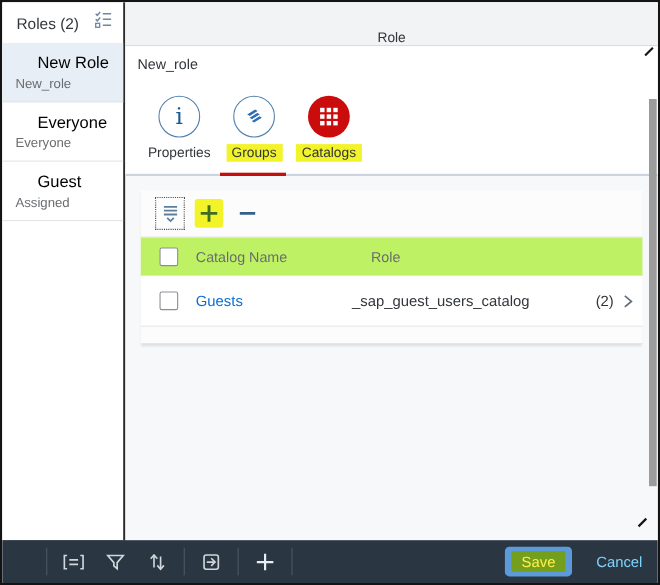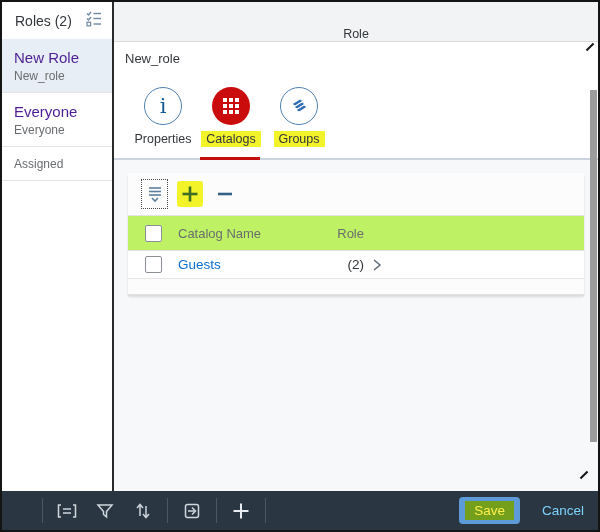--- a/index.html
+++ b/index.html
@@ -19,21 +19,21 @@
   .multiselect-icon { width:18px; height:18px; }
   .sb-search { padding:0 3px 4px 3px; }
   .search-box { position:relative; height:30px; border:1px solid #b8bcc0; background:#fff; }
   .search-box input { width:100%; height:100%; border:0; outline:none; padding:0 26px 0 8px;
                       font-style:italic; font-size:13px; color:#55585b;
                       font-family:"Liberation Sans", sans-serif; background:transparent; }
   .search-box input::placeholder { color:#73777a; font-style:italic; }
   .search-icon { position:absolute; right:6px; top:6px; }
   .sb-item { padding:10px 8px 9px 12px; border-bottom:1px solid #e2e4e6; cursor:pointer; }
   .sb-item.selected { background:#e7eef5; }
-  .sb-item .t { font-size:15px; color:#4c1d95; margin-bottom:3px; }
+  .sb-item .t { font-size:15px; color:#000000; margin-bottom:3px;margin-left:20px; }
   .sb-item .s { font-size:12px; color:#6a6d70; }
 
   
   .main { flex:1; display:flex; flex-direction:column; position:relative; min-width:0;
           background:#f7f8f9; }
   .top-bar { height:40px; background:#f2f3f4; border-bottom:1px solid #d9dadb;
              display:flex; align-items:flex-end; justify-content:center; flex:none; }
   .top-bar .t { font-size:12.5px; color:#32363a; }
   .obj-header { height:33px; background:#fff; display:flex; align-items:center;
                 padding-left:11px; flex:none; }
@@ -66,21 +66,21 @@
   .panel-actions { display:flex; align-items:center; gap:9px; }
   .collapse-btn { width:27px; height:30px; border:1px dotted #4a4a4a; display:flex;
                   align-items:center; justify-content:center; background:#fdfdfd; cursor:pointer; }
   .icon-btn { width:26px; height:26px; display:flex; align-items:center; justify-content:center;
               cursor:pointer; }
   .icon-btn.hl-plus { background:#f3f32a; border-radius:3px; }
 
   .tbl-row { display:flex; align-items:center; }
   .tbl-head { height:35px; background:#bef264; border-bottom:1px solid #e2e2e2;
               color:#6a6d70; font-size:13px; }
-  .tbl-data { height:28px; background:#fff; border-bottom:1px solid #e6e6e6; font-size:13.5px; }
+  .tbl-data { height:46px; background:#fff; border-bottom:1px solid #e6e6e6; font-size:13.5px; }
   .col-check { width:50px; display:flex; justify-content:center; }
   .col-name  { width:142px; }
   .col-id    { flex:1; }
   .col-apps  { width:44px; text-align:right; }
   .col-chev  { width:26px; display:flex; justify-content:center; }
   .checkbox { width:17px; height:17px; border:1px solid #8b9096; border-radius:2px;
               background:#fff; cursor:pointer; }
   .link { color:#0a6ed1; cursor:pointer; }
 
   
@@ -129,66 +129,67 @@
 
       <div class="sb-item selected">
         <div class="t">New Role</div>
         <div class="s">New_role</div>
       </div>
       <div class="sb-item">
         <div class="t">Everyone</div>
         <div class="s">Everyone</div>
       </div>
       <div class="sb-item">
+        <div class="t">Guest</div>
         <div class="s">Assigned</div>
       </div>
     </div>
 
     <div class="main">
       <div class="top-bar">
         <span class="t">Role</span>
       </div>
       <div class="obj-header">
         <span class="t">New_role</span>
       </div>
 
       <div class="tabstrip">
         <div class="icontab">
           <div class="tab-circle">
             <span class="info-glyph">i</span>
           </div>
           <span class="tab-label">Properties</span>
-        </div>
-        <div class="icontab">
-          <div class="tab-circle red">
-            <span class="grid-glyph">
-              <span></span>
-                <span></span>
-                <span></span>
-                <span></span>
-                <span></span>
-                <span></span>
-                <span></span>
-                <span></span>
-                <span></span>
-            </span>
-          </div>
-          <span class="tab-label hl">Catalogs</span>
         </div>
         <div class="icontab">
           <div class="tab-circle">
             <span>
               <svg width="24" height="24" viewBox="0 0 24 24">
                 <path d="M5 12 L13 7 L16 9 L8 14 Z" fill="#2f6db5" stroke="#fff" stroke-width="1"></path>
                 <path d="M7 15 L15 10 L18 12 L10 17 Z" fill="#2f6db5" stroke="#fff" stroke-width="1"></path>
                 <path d="M9 18 L17 13 L20 15 L12 20 Z" fill="#2f6db5" stroke="#fff" stroke-width="1"></path>
               </svg>
             </span>
           </div>
           <span class="tab-label hl">Groups</span>
+        </div>
+        <div class="icontab">
+          <div class="tab-circle red">
+            <span class="grid-glyph">
+              <span></span>
+                <span></span>
+                <span></span>
+                <span></span>
+                <span></span>
+                <span></span>
+                <span></span>
+                <span></span>
+                <span></span>
+            </span>
+          </div>
+          <span class="tab-label hl">Catalogs</span>
         </div>
         <div class="red-underline"></div>
       </div>
 
       <div class="panel">
         <div class="panel-header">
           <span class="panel-actions">
             <span class="collapse-btn">
               <svg width="16" height="20" viewBox="0 0 16 20">
                 <line x1="2" y1="4" x2="14" y2="4" stroke="#5b7f9d" stroke-width="1.6"></line>
@@ -218,20 +219,21 @@
           <span class="col-name">Catalog Name</span>
           <span class="col-apps">Role</span>
           <span class="col-chev"></span>
         </div>
 
         <div class="tbl-row tbl-data">
           <span class="col-check">
               <span class="checkbox"></span>
             </span>
           <span class="col-name link">Guests</span>
+          <span class="col-id">_sap_guest_users_catalog</span>
           <span class="col-apps">(2)</span>
           <span class="col-chev">
             <svg width="12" height="14" viewBox="0 0 12 14">
               <path d="M3 2 L9 7 L3 12" fill="none" stroke="#5f6b76" stroke-width="1.5"></path>
             </svg>
           </span>
         </div>
 
         <div style="height:15px"></div>
       </div>

